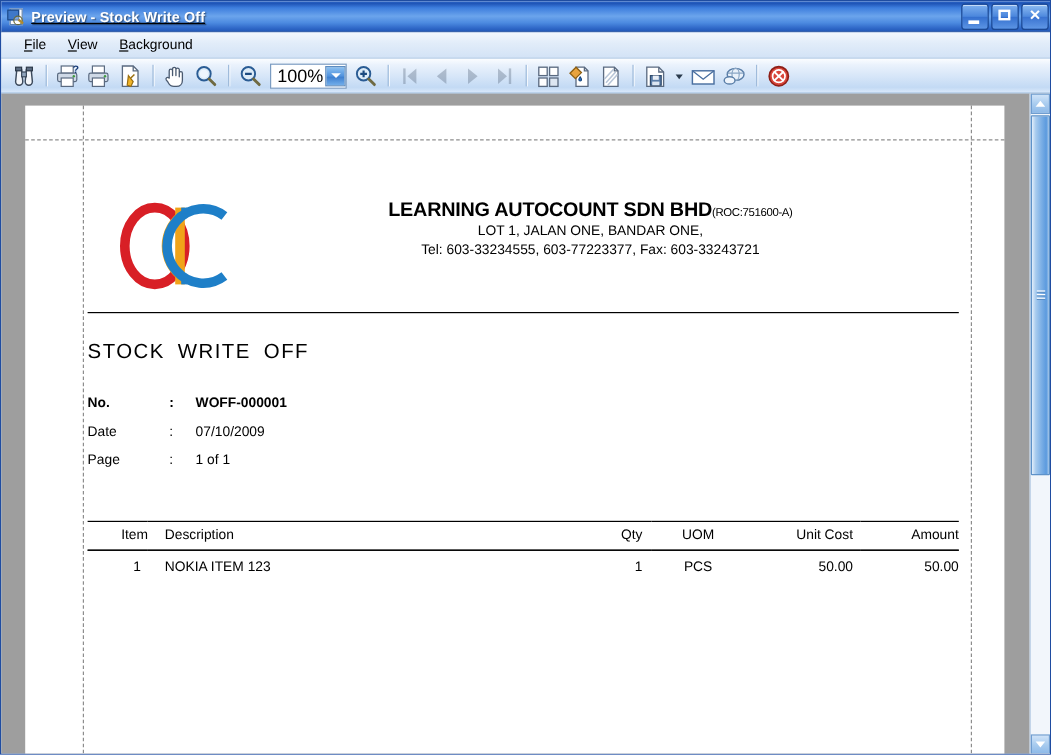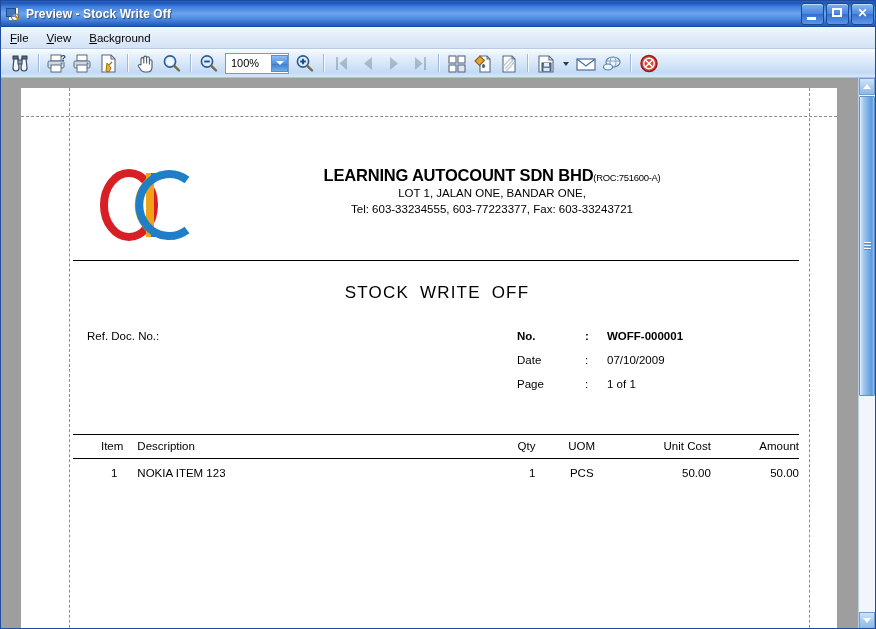--- a/index.html
+++ b/index.html
@@ -33,20 +33,21 @@
     width: 876px;
     height: 26px;
     box-sizing: border-box;
     background: linear-gradient(to bottom,
         #2a62c4 0%, #1f55b8 8%, #3d7ddd 22%,
         #6ba4ec 50%, #4c8ae0 72%, #2f68c8 90%, #2359b8 100%);
     border-bottom: 1px solid #1a4a9e;
     display: flex;
     align-items: center;
     padding-left: 4px;
+    text-decoration: underline;
   }
   .title-icon {
     width: 16px; height: 16px;
     position: relative;
     flex: 0 0 auto;
     margin-right: 5px;
   }
   .title-icon .doc {
     position: absolute;
     left: 3px; top: 1px;
@@ -130,20 +131,21 @@
   .menubar {
     position: absolute;
     left: 0; top: 26px;
     width: 876px;
     height: 22px;
     box-sizing: border-box;
     background: linear-gradient(to bottom, #f2f7fd 0%, #e1ecf9 45%, #d3e3f6 100%);
     border-bottom: 1px solid #b6cce6;
     display: flex;
     align-items: center;
+    padding-left: 10px;
   }
   .menu-item {
     font-size: 11.5px;
     color: #000;
     padding: 2px 9px;
     cursor: default;
     white-space: nowrap;
   }
   .menu-item u { text-decoration: underline; }
 
@@ -182,21 +184,21 @@
     background: #fff;
     border: 1px solid #7b9cc2;
     display: flex;
     align-items: center;
     margin: 0 3px;
     position: relative;
     flex: 0 0 auto;
     cursor: pointer;
   }
   .zoom-combo .val {
-    font-size: 11px;
+    font-size: 15px;
     padding-left: 5px;
     color: #000;
     flex: 1;
   }
   .zoom-combo .arrowbox {
     width: 17px; height: 17px;
     background: linear-gradient(to bottom, #8cc0f0 0%, #4f92de 50%, #3d7fd0 55%, #72aeea 100%);
     border: 1px solid #5d8cc0;
     box-sizing: border-box;
     display: flex;
@@ -288,21 +290,21 @@
     margin-top: 1px;
   }
 
   .rule {
     border-top: 1.4px solid #000;
     margin-top: 4px;
     width: 726px;
   }
 
   .doctitle {
-    text-align: center;
+    text-align: left;
     font-size: 17px;
     letter-spacing: 1.2px;
     margin-top: 22px;
     word-spacing: 5px;
   }
 
   .meta-row {
     display: flex;
     margin-top: 27px;
   }
@@ -655,24 +657,20 @@
             <div class="caddr">LOT 1, JALAN ONE,  BANDAR ONE,</div>
             <div class="caddr">Tel: 603-33234555,  603-77223377,  Fax: 603-33243721</div>
           </div>
         </div>
 
         <div class="rule"></div>
 
         <div class="doctitle">STOCK  WRITE  OFF</div>
 
         <div class="meta-row">
-          <div class="meta-left">
-            <span>Ref. Doc. No.:</span>
-            <span></span>
-          </div>
           <div class="meta-right">
 
             <div class="meta-line bold">
               <span class="lbl">No.</span>
               <span class="col">:</span>
               <span class="v">WOFF-000001</span>
             </div>
 
             <div class="meta-line">
               <span class="lbl">Date</span>

